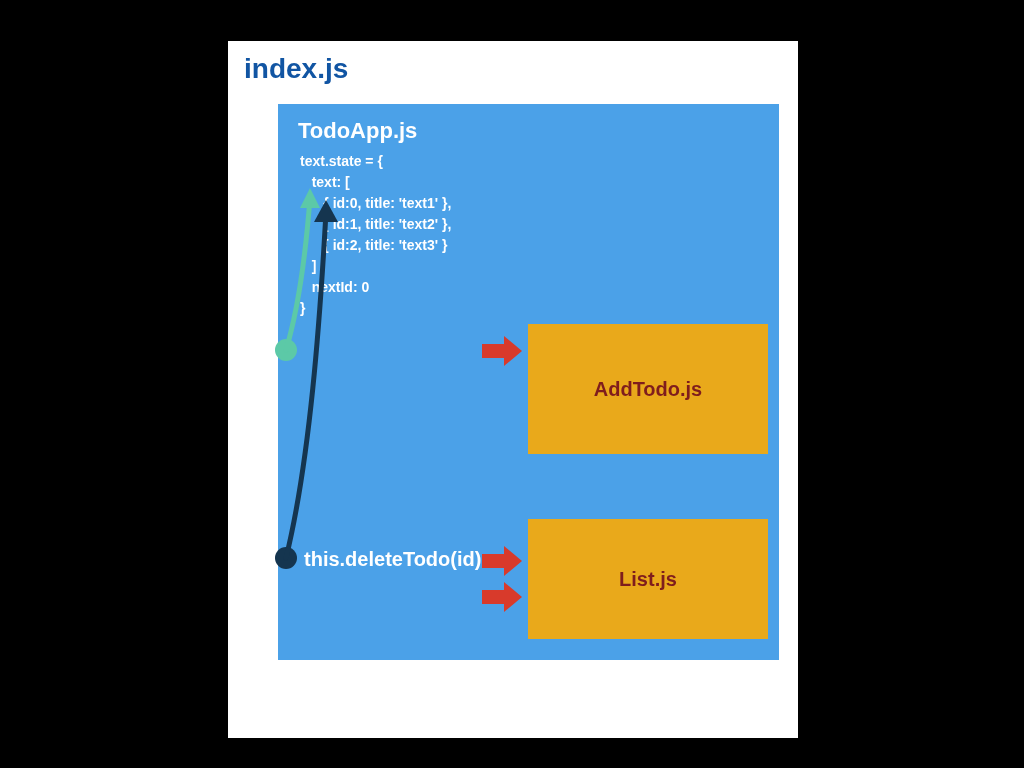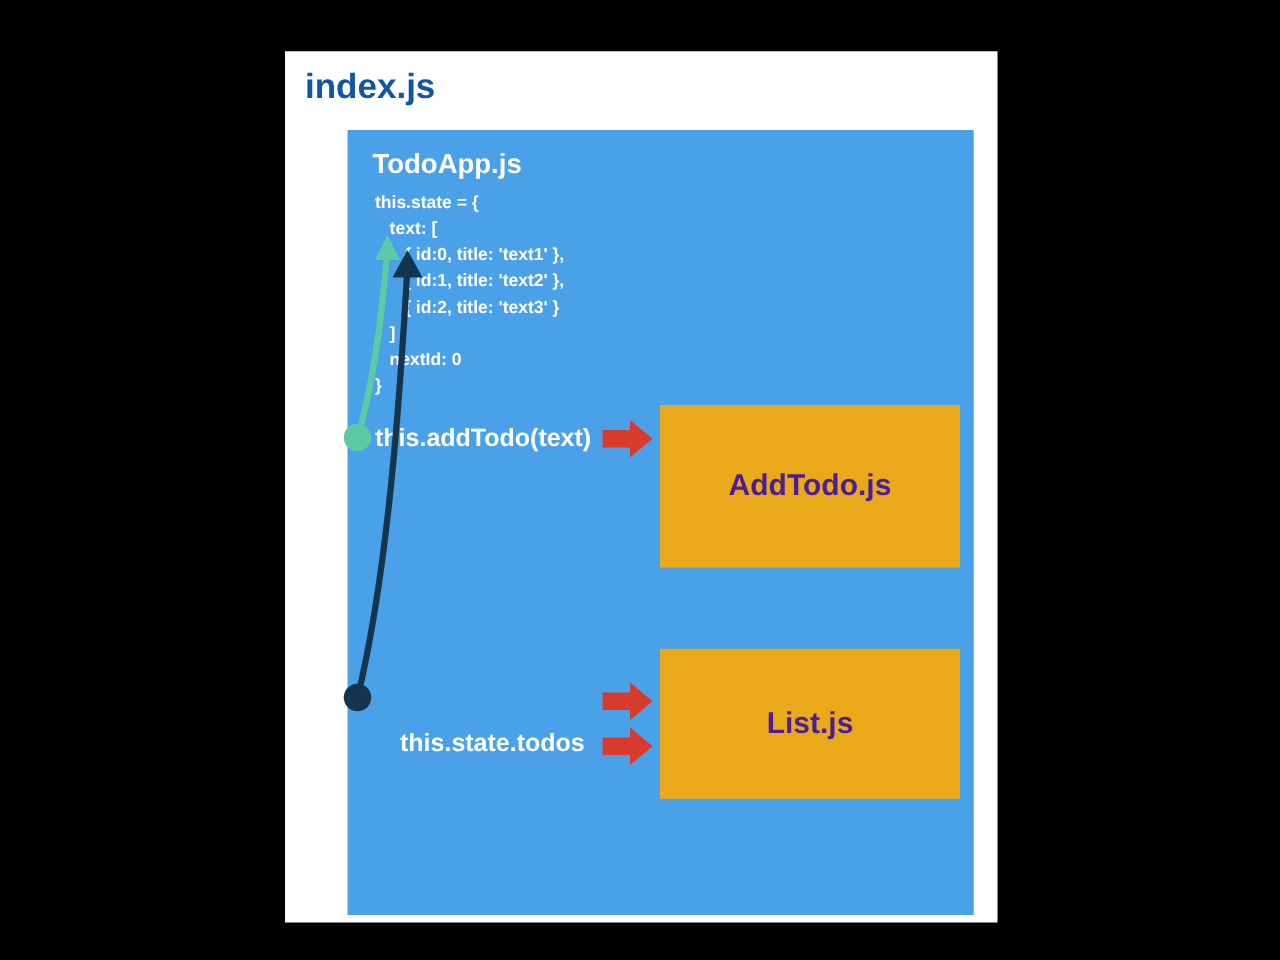--- a/index.html
+++ b/index.html
@@ -1,51 +1,50 @@
 <!DOCTYPE html>
 <html><head>
 <meta charset="utf-8">
 <style>
   html,body{margin:0;padding:0;width:1024px;height:768px;background:#000;font-family:Helvetica,Arial,sans-serif;overflow:hidden}
   .stage{position:absolute;left:0;top:0;width:1024px;height:768px}
   .index-panel{position:absolute;left:228px;top:41px;width:570px;height:697px;background:#fff}
   .index-title{position:absolute;left:16px;top:12px;font-size:28px;font-weight:700;color:#1155a3}
-  .todo-panel{position:absolute;left:278px;top:104px;width:501px;height:628px;background:#4ba1e8}
+  .todo-panel{position:absolute;left:278px;top:104px;width:501px;height:556px;background:#4ba1e8}
   .todo-title{position:absolute;left:20px;top:14px;font-size:22px;font-weight:700;color:#fff}
   .code{position:absolute;left:22px;top:47px;font-size:14px;line-height:21px;font-weight:700;color:#fff;white-space:pre}
   .lbl{position:absolute;font-size:20px;font-weight:700;color:#fff}
   .arrow{position:absolute}
   .arrow .shaft{position:absolute;left:0;top:8px;width:22px;height:14px;background:#d83a2b}
   .arrow .head{position:absolute;left:22px;top:0;width:0;height:0;border-top:15px solid transparent;border-bottom:15px solid transparent;border-left:18px solid #d83a2b}
   .child{position:absolute;left:528px;width:240px;background:#e9a91b;display:flex;align-items:center;justify-content:center}
-  .child span{font-size:24px;font-weight:700;color:#4c1d95}
+  .child span{font-size:20px;font-weight:700;color:#7f1d1d}
   .svg-overlay{position:absolute;left:0;top:0;width:1024px;height:768px;pointer-events:none}
 </style>
 </head>
 <body>
 
 <div class="stage">
   <div class="index-panel">
     <div class="index-title">index.js</div>
   </div>
 
   <div class="todo-panel">
     <div class="todo-title">TodoApp.js</div>
-    <div class="code"><span>this.state = {</span>
+    <div class="code"><span>text.state = {</span>
 <span>   text: [</span>
 <span>      { id:0, title: 'text1' },</span>
 <span>      { id:1, title: 'text2' },</span>
 <span>      { id:2, title: 'text3' }</span>
 <span>   ] ,</span>
 <span>   nextId: 0</span>
 <span>}</span></div>
   </div>
 
-  <div class="lbl" style="left:300px;top:340px">this.addTodo(text)</div>
-  <div class="lbl" style="left:320px;top:584px">this.state.todos</div>
+  <div class="lbl" style="left:304px;top:548px">this.deleteTodo(id)</div>
 
   <div class="arrow" style="left:482px;top:336px">
       <div class="shaft"></div>
       <div class="head"></div>
     </div>
   <div class="arrow" style="left:482px;top:546px">
       <div class="shaft"></div>
       <div class="head"></div>
     </div>
   <div class="arrow" style="left:482px;top:582px">

